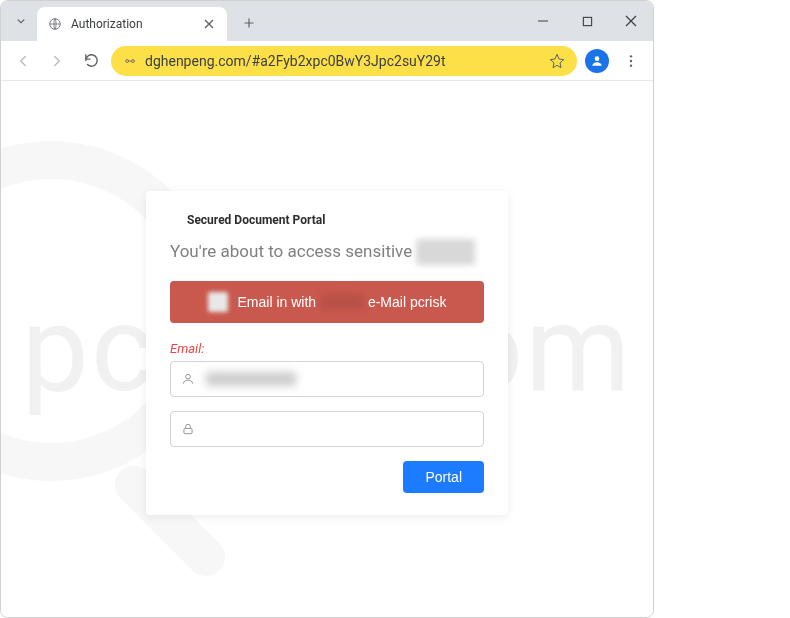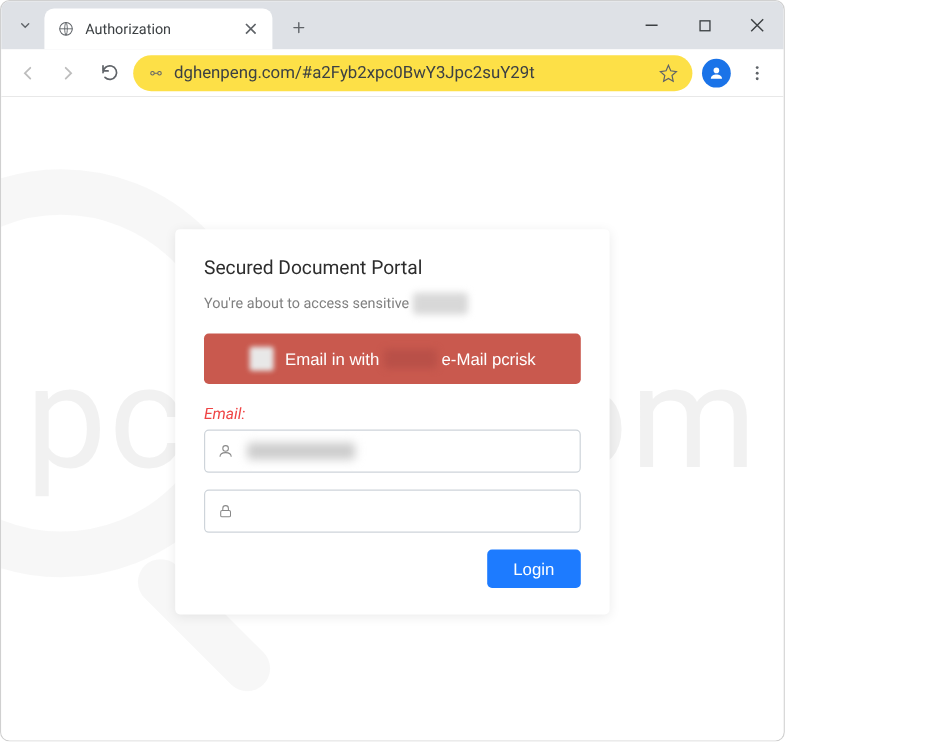--- a/index.html
+++ b/index.html
@@ -206,27 +206,28 @@
     .card {
       width: 362px;
       background: #fff;
       box-shadow: 0 2px 10px rgba(0,0,0,0.08);
       border-radius: 4px;
       padding: 22px 24px;
       position: relative;
       z-index: 2;
     }
     .card-title {
-      font-size: 16px;
-      font-weight: 400;
+      font-size: 12px;
+      font-weight: 700;
       color: #2d2d2d;
       margin-bottom: 12px;
+      margin-left: 17px;
     }
     .card-sub {
-      font-size: 12px;
+      font-size: 17px;
       color: #808080;
       line-height: 1.5;
       margin-bottom: 16px;
     }
     .blur-word {
       display: inline-block;
       background: #d8d8d8;
       color: transparent;
       border-radius: 3px;
       filter: blur(3px);
@@ -436,17 +437,17 @@
         <span class="input-icon">
           <svg width="14" height="14" viewBox="0 0 24 24">
               <rect x="5" y="11" width="14" height="9" rx="2" stroke="#888" stroke-width="1.5" fill="none"></rect>
               <path d="M8 11V8a4 4 0 0 1 8 0v3" stroke="#888" stroke-width="1.5" fill="none"></path>
             </svg>
         </span>
         <input class="input" type="password" style="">
       </div>
 
       <div class="card-footer">
-        <button class="login-btn">Login</button>
+        <button class="login-btn">Portal</button>
       </div>
     </div>
   </div>
 </div>
 
 </body></html>

